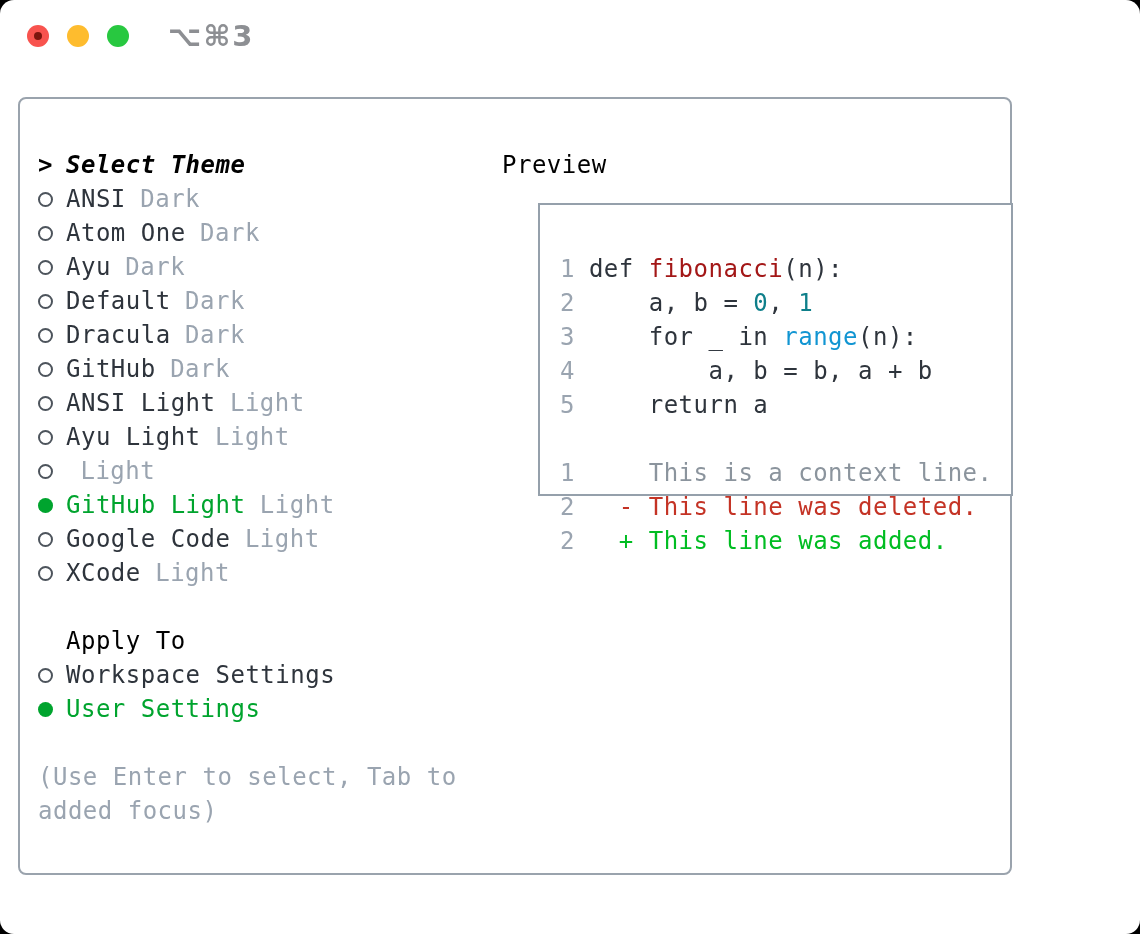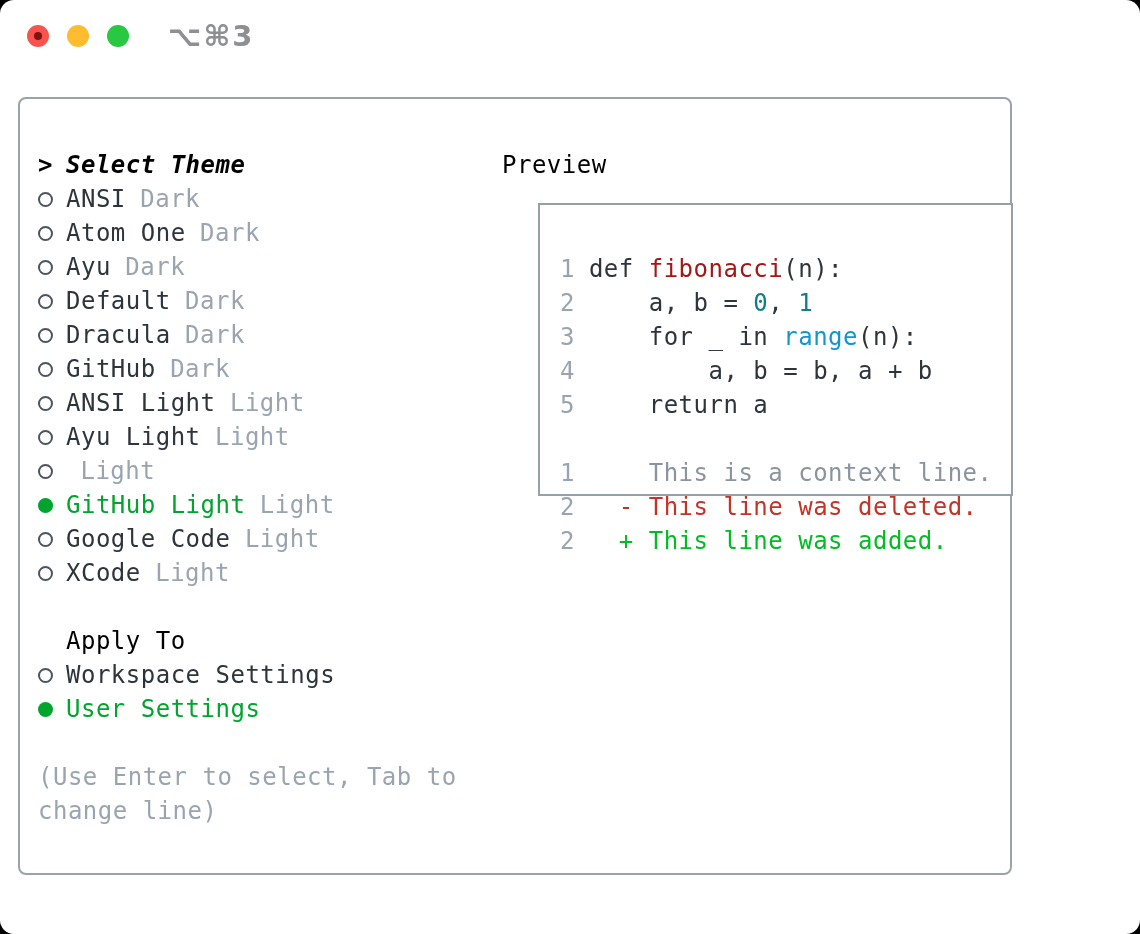--- a/index.html
+++ b/index.html
@@ -176,21 +176,21 @@
             <span class="opt-name">Workspace Settings</span>
           </div>
           <div class="row">
             <span class="radio sel"></span>
             <span class="opt-name sel-text">User Settings</span>
           </div>
         </div>
 
       <div class="spacer"></div>
 
-      <div class="hint">(Use Enter to select, Tab to change line)</div>
+      <div class="hint">(Use Enter to select, Tab to added focus)</div>
     </div>
 
     <div class="preview-header">Preview</div>
 
     <div class="preview-box">
       <div class="code" id="code">
           <div class="code-line"><span class="gutter">1</span><span class="tok-d">def </span><span class="tok-fn">fibonacci</span><span class="tok-d">(n):</span></div>
           <div class="code-line"><span class="gutter">2</span><span class="tok-d">    a, b = </span><span class="tok-num">0</span><span class="tok-d">, </span><span class="tok-num">1</span></div>
           <div class="code-line"><span class="gutter">3</span><span class="tok-d">    for _ in </span><span class="tok-bi">range</span><span class="tok-d">(n):</span></div>
           <div class="code-line"><span class="gutter">4</span><span class="tok-d">        a, b = b, a + b</span></div>

